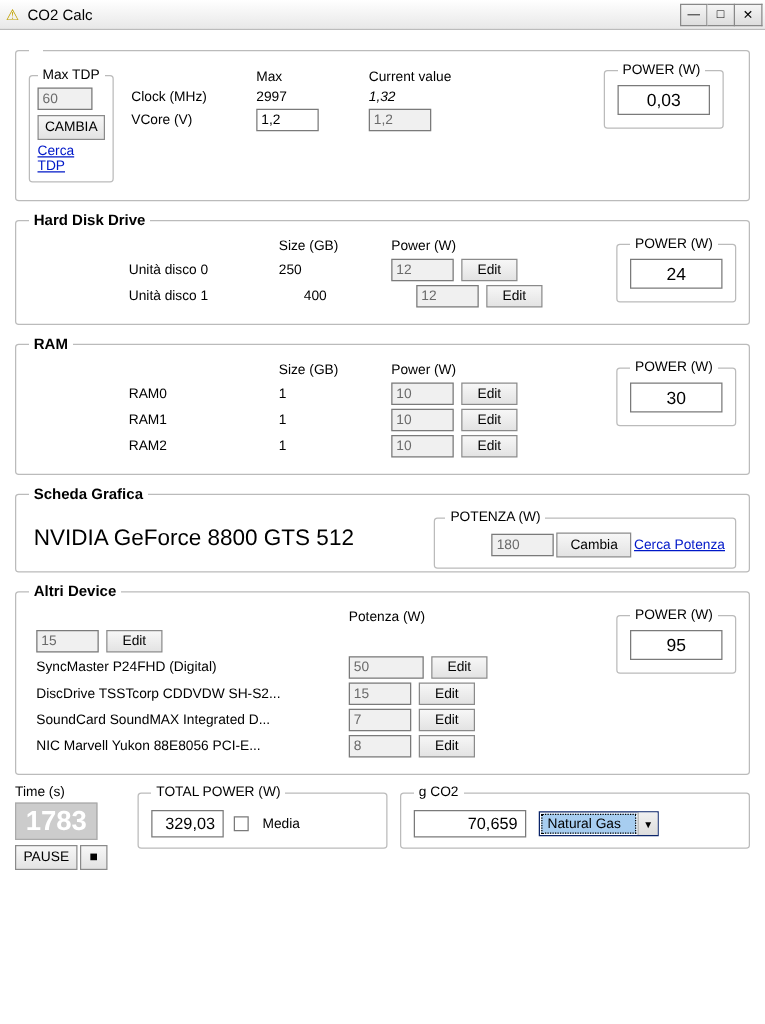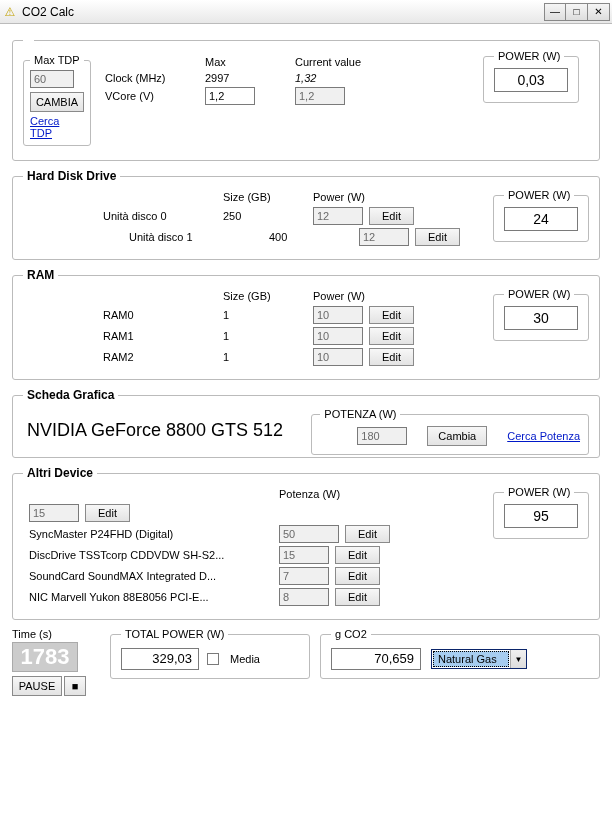--- a/index.html
+++ b/index.html
@@ -92,21 +92,21 @@
       <span style="width:120px;">Power (W)</span>
     </div>
     <div id="hdd-rows">
           <div class="datarow">
             <span style="width:120px;">Unità disco 0</span>
   <span style="width:90px;">250</span>
   <input class="input ro" style="width: 50px;" value="12" readonly="">
   <button class="btn small" style="margin-left:6px;">Edit</button>
           </div>
           <div class="datarow">
-            <span style="width:140px;margin-left:26px;">Unità disco 1</span>
+            <span style="width:140px;">Unità disco 1</span>
   <span style="width:90px;">400</span>
   <input class="input ro" style="width: 50px;" value="12" readonly="">
   <button class="btn small" style="margin-left:6px;">Edit</button>
           </div>
         </div>
   </div>
   <div class="powerbox" style="top:6px;">
     <fieldset>
       <legend>POWER (W)</legend>
       <div class="valbox">24</div>
@@ -149,21 +149,21 @@
       <div class="valbox">30</div>
     </fieldset>
   </div>
 </fieldset>
 
 <fieldset style="position:relative; padding-bottom:16px;">
   <legend class="bold">Scheda Grafica</legend>
   <div style="padding:10px 0 0 4px; font-size:18px;">NVIDIA GeForce 8800 GTS 512</div>
   <fieldset style="position:absolute; right:10px; top:6px; margin:0; padding:6px 8px 8px 8px;">
     <legend>POTENZA (W)</legend>
-    <div style="display:flex; align-items:center; gap:20px;padding-left:37px;">
+    <div style="display:flex; align-items:center; gap:2px;padding-left:37px;">
       <input class="input ro" style="width: 50px;" readonly="" value="180">
       <button class="btn">Cambia</button>
       <span class="link">Cerca Potenza</span>
     </div>
   </fieldset>
 </fieldset>
 
 <fieldset style="position:relative;">
   <legend class="bold">Altri Device</legend>
   <div style="padding-left:6px; position:relative;">
@@ -211,21 +211,21 @@
     <div style="margin-bottom:2px;">Time (s)</div>
     <div class="timebox">1783</div>
     <div style="display:flex; gap:2px; margin-top:4px;">
       <button class="btn" style="width:50px;">PAUSE</button>
       <button class="btn" style="width:22px;">■</button>
     </div>
   </div>
   <fieldset style="flex:0 0 200px; margin:0; padding:8px 10px;">
     <legend>TOTAL POWER (W)</legend>
     <div style="display:flex; align-items:center; gap:8px;">
-      <div class="input" style="width:78px; height:22px; text-align:right; padding:2px 6px; font-size:13px;">329,03</div>
+      <div class="input" style="width:58px; height:22px; text-align:right; padding:2px 6px; font-size:13px;">329,03</div>
       <span class="checkbox"></span>
       <span>Media</span>
     </div>
   </fieldset>
   <fieldset style="flex:1; margin:0; padding:8px 10px;">
     <legend>g CO2</legend>
     <div style="display:flex; align-items:center; gap:10px;">
       <div class="input" style="width:90px; height:22px; text-align:right; padding:2px 6px; font-size:13px;">70,659</div>
       <div class="sel">
         <div class="sel-text">Natural Gas</div>

